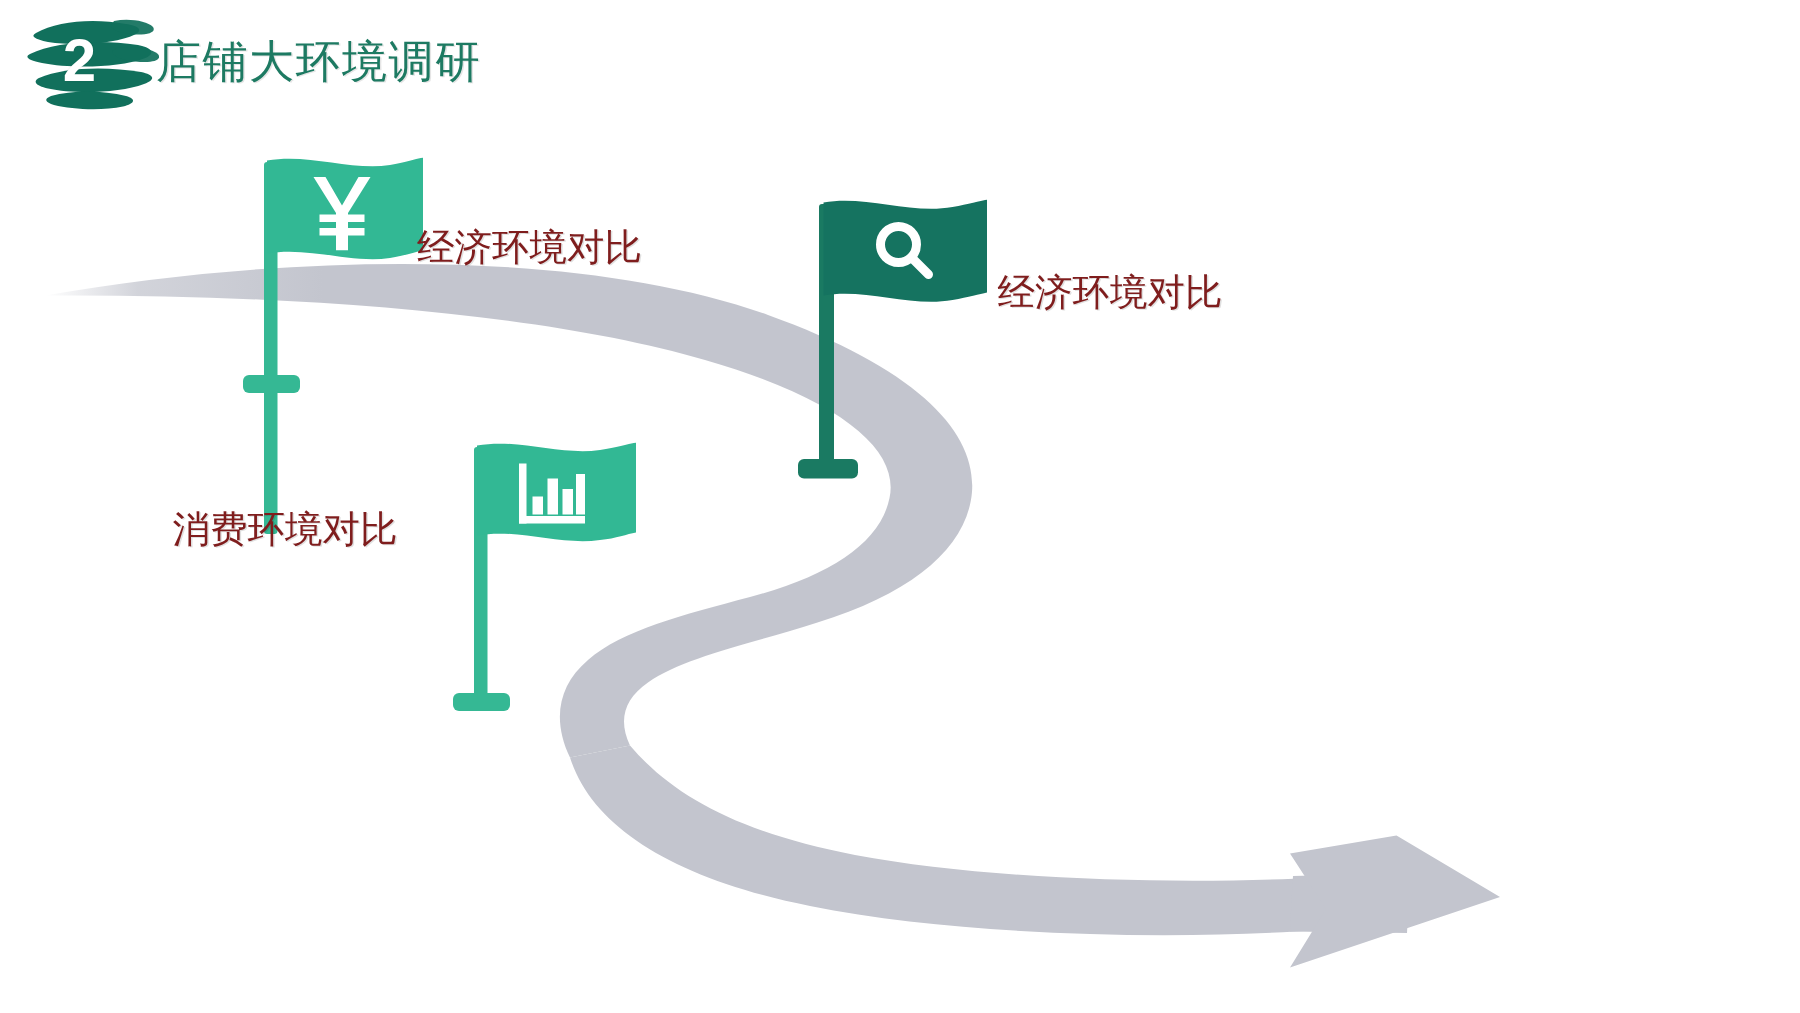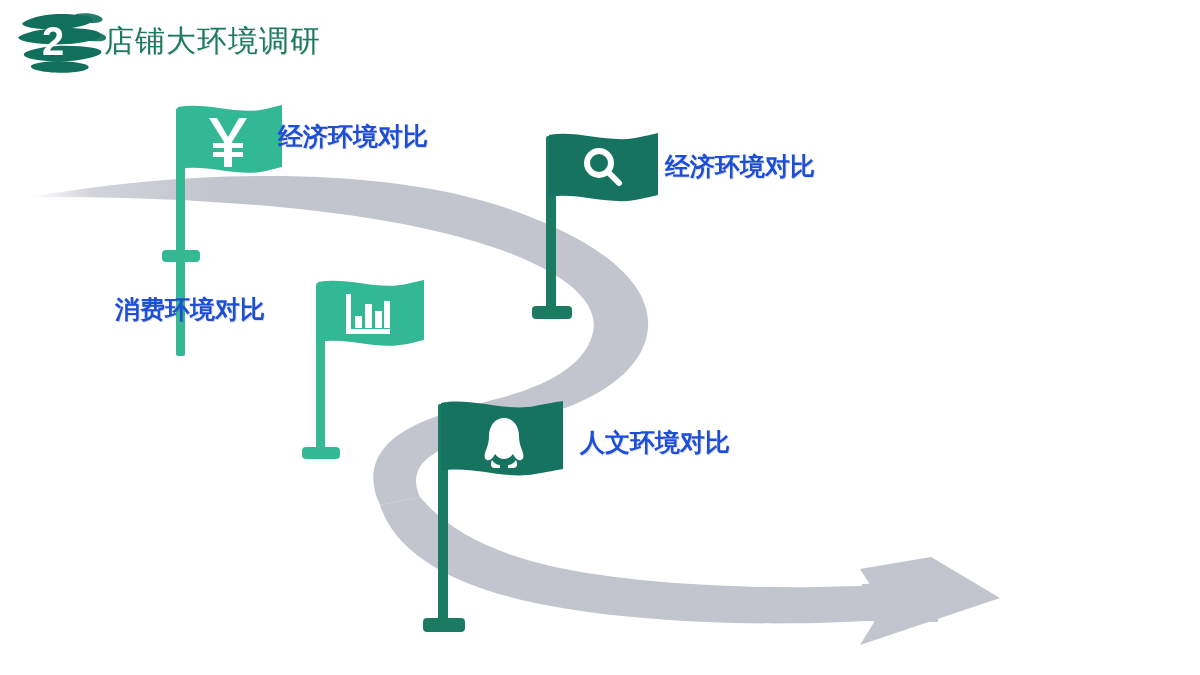--- a/index.html
+++ b/index.html
@@ -42,24 +42,25 @@
   .pole{
     position:absolute;
     border-radius:2px;
   }
   .pole-base{
     position:absolute;
     border-radius:4px;
   }
   .flag-label{
     position:absolute;
-    font-size:25px;font-weight:bold;
-    color:#1d4ed8;
+    font-size:25px;font-weight:normal;
+    color:#7f1d1d;
     white-space:nowrap;
     text-shadow:1px 1px 0 rgba(0,0,0,0.12);
+    margin-top:28px;
   }
   .icon-holder{
     position:absolute;
     display:flex;align-items:center;justify-content:center;
     pointer-events:none;
   }
 </style>
 </head>
 <body>
 
@@ -155,21 +156,21 @@
       <svg width="48" height="48" viewBox="0 0 48 48">
         <g fill="none" stroke="#ffffff" stroke-width="6" stroke-linecap="round">
           <circle cx="20" cy="19" r="12"></circle>
           <line x1="29" y1="28" x2="40" y2="39"></line>
         </g>
       </svg>
     </div>
     <div class="flag-label" style="left:135px;top:22px;">经济环境对比</div>
   </div>
 
-  <div class="flag-node" style="left:300px;top:275px;width:330px;height:200px;">
+  <div class="flag-node" style="left:300px;top:290px;width:330px;height:200px;">
     <div class="pole" style="left:16px;top:8px;width:9px;height:172px;background:#35b894;"></div>
     <div class="pole-base" style="left:2px;top:172px;width:38px;height:12px;background:#35b894;"></div>
     <svg width="112" height="90" viewBox="0 0 112 90" style="position:absolute;left:16px;top:5px;">
       <path d="M2,2 C30,-3 58,9 84,5 C95,3.5 102,1 108,0
                L108,60 C102,61 95,64 84,65 C58,69 30,57 2,62 Z" fill="#32b894"></path>
     </svg>
     <div class="icon-holder" style="left:32px;top:12px;width:72px;height:56px;">
       <svg width="48" height="46" viewBox="0 0 48 46">
         <g fill="#ffffff">
           <rect x="2" y="2" width="5" height="40"></rect>
@@ -177,37 +178,15 @@
           <rect x="11" y="24" width="7" height="12"></rect>
           <rect x="21" y="12" width="7" height="24"></rect>
           <rect x="31" y="19" width="7" height="17"></rect>
           <rect x="40" y="9" width="6" height="27"></rect>
         </g>
       </svg>
     </div>
     <div class="flag-label" style="left:-185px;top:18px;">消费环境对比</div>
   </div>
 
-  <div class="flag-node" style="left:420px;top:396px;width:360px;height:250px;">
-    <div class="pole" style="left:18px;top:8px;width:10px;height:228px;background:#1a7a62;"></div>
-    <div class="pole-base" style="left:3px;top:222px;width:42px;height:14px;background:#1a7a62;"></div>
-    <svg width="128" height="100" viewBox="0 0 128 100" style="position:absolute;left:19px;top:5px;">
-      <path d="M2,2 C32,-4 66,11 96,5 C109,2.5 117,1 124,0
-               L124,68 C117,69 109,71 96,73 C66,79 32,64 2,70 Z" fill="#157360"></path>
-    </svg>
-    <div class="icon-holder" style="left:48px;top:16px;width:72px;height:62px;">
-      <svg width="44" height="52" viewBox="0 0 44 52">
-        <g fill="#ffffff">
-          <path d="M22,1 C31,1 37,9 37,19 C37,24 38,28 40,33
-                   C42,38 42,42 39,43 C36,44 33,41 31,37
-                   C28,41 25,42 22,42 C19,42 16,41 13,37
-                   C11,41 8,44 5,43 C2,42 2,38 4,33
-                   C6,28 7,24 7,19 C7,9 13,1 22,1 Z"></path>
-          <path d="M10,43 C12,46 15,48 18,48 L18,51 L12,51 C9,51 8,47 10,43 Z"></path>
-          <path d="M34,43 C32,46 29,48 26,48 L26,51 L32,51 C35,51 36,47 34,43 Z"></path>
-        </g>
-      </svg>
-    </div>
-    <div class="flag-label" style="left:160px;top:30px;">人文环境对比</div>
-  </div>
 
 
 </div>
 
 </body></html>

